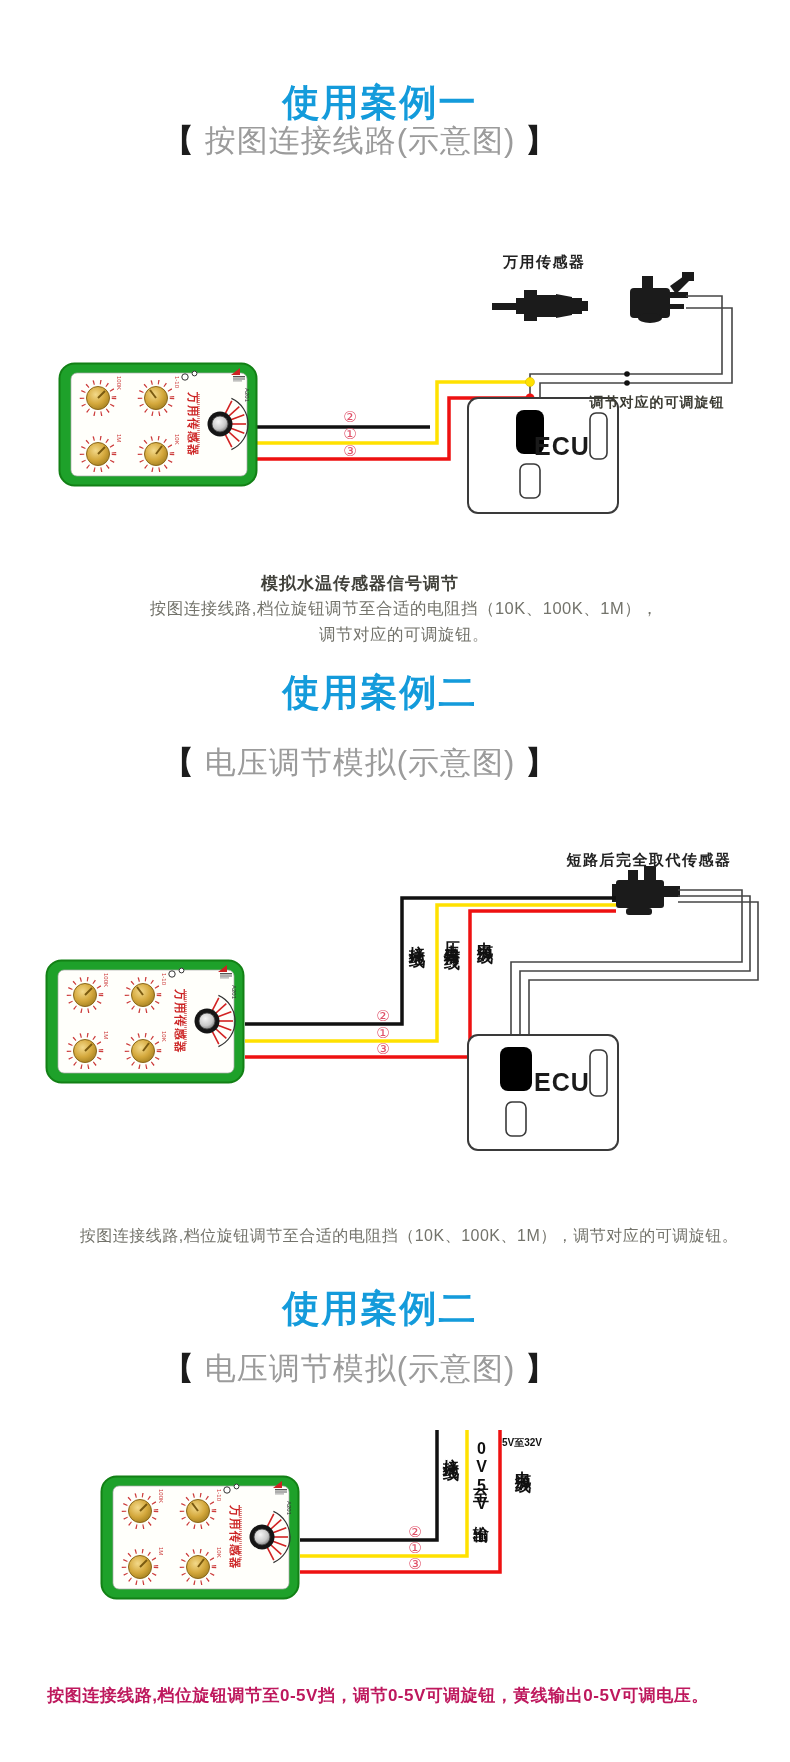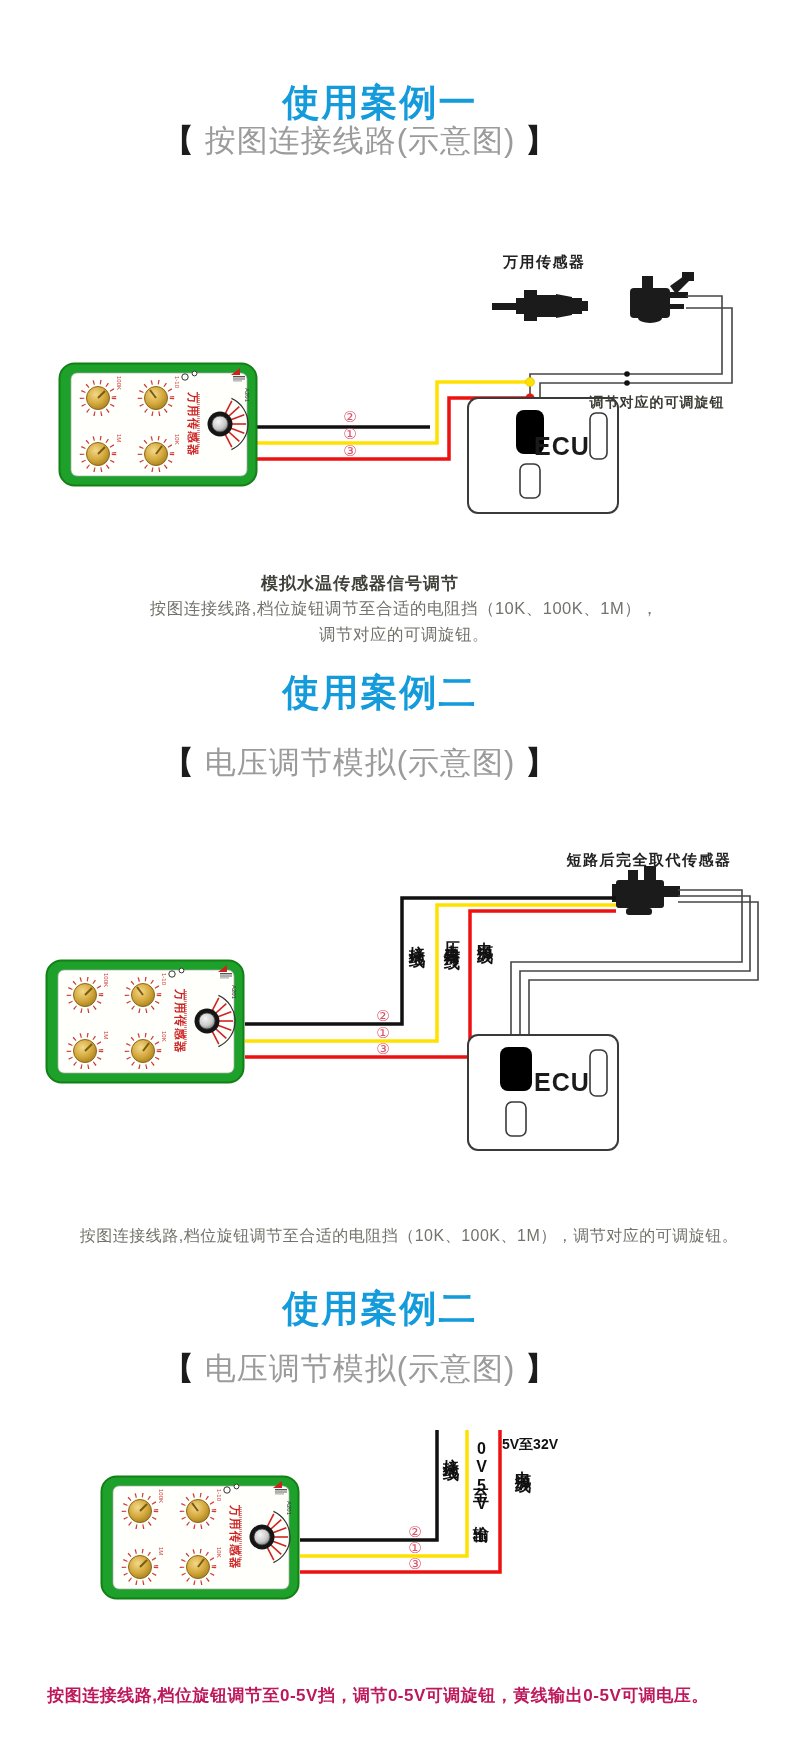--- a/index.html
+++ b/index.html
@@ -203,21 +203,21 @@
       <use href="#dev" xlink:href="#dev"></use>
     </svg>
 
   <div class="abs bodytxt ctr" style="top:1226px;font-size:16px">按图连接线路,档位旋钮调节至合适的电阻挡（10K、100K、1M），调节对应的可调旋钮。</div>
 
   <div class="abs title ctr" style="top:1284px">使用案例二</div>
   <div class="abs subtitle ctr" style="top:1348px"><span class="brk">【</span><span> 电压调节模拟(示意图) </span><span class="brk">】</span></div>
 
   <div class="vlabel" style="left:442px;top:1446px">接地线</div>
   <div class="vlabel" style="left:472px;top:1440px;letter-spacing:1px">0V至5V输出</div>
-  <div class="abs" style="left:502px;top:1436px;font-size:14px;font-weight:bold;color:#111">5V至32V</div>
+  <div class="abs" style="left:502px;top:1436px;font-size:10px;font-weight:bold;color:#111">5V至32V</div>
   <div class="vlabel" style="left:514px;top:1458px">电源线</div>
   <span class="badge" style="left:415px;top:1532px">②</span>
   <span class="badge" style="left:415px;top:1548px">①</span>
   <span class="badge" style="left:415px;top:1564px">③</span>
 
   <svg class="abs" style="left:100px;top:1475px" width="200" height="125">
       <use href="#dev" xlink:href="#dev"></use>
     </svg>
 
   <div class="abs footer ctr" style="top:1684px">按图连接线路,档位旋钮调节至0-5V挡，调节0-5V可调旋钮，黄线输出0-5V可调电压。</div>

